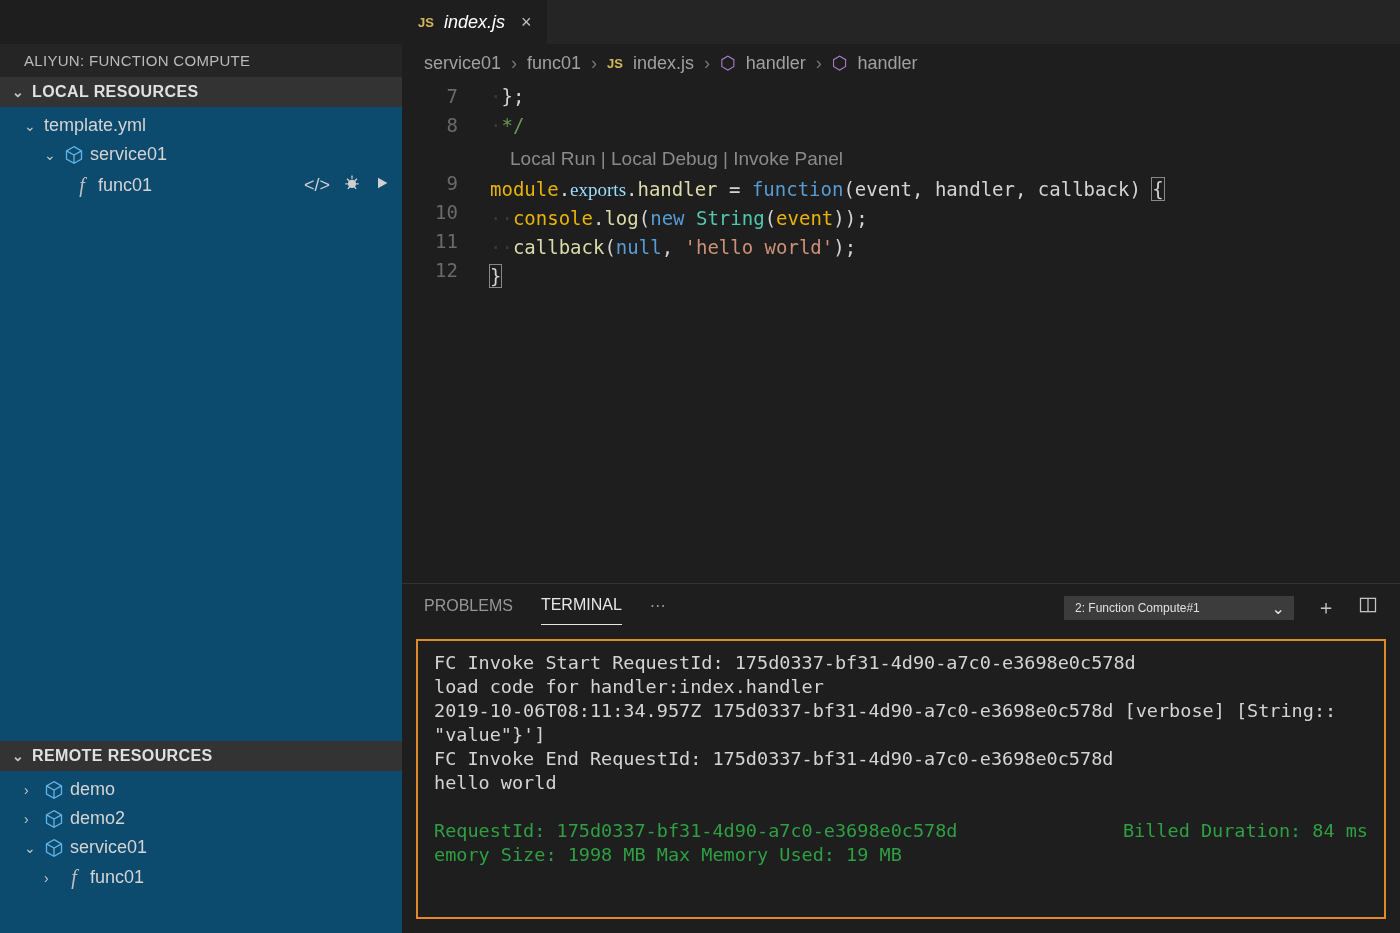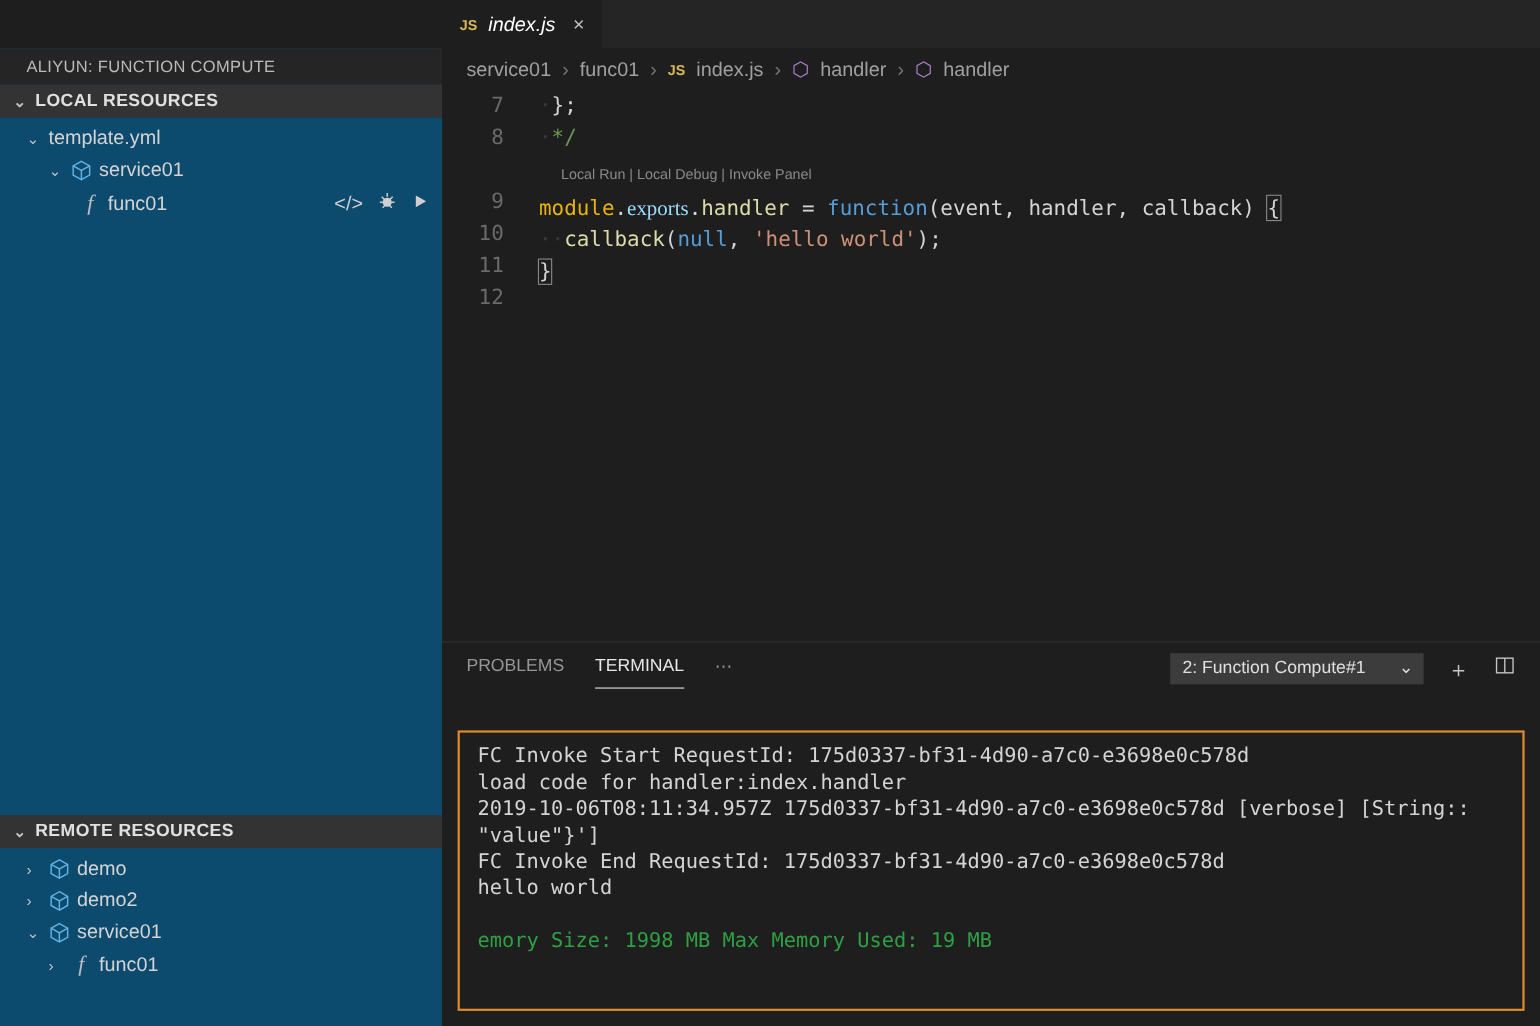--- a/index.html
+++ b/index.html
@@ -140,42 +140,41 @@
   color: #6a6a6a;
   padding-right: 16px;
   font-family: Menlo, Consolas, monospace;
 }
 .code-area {
   margin-left: 88px;
 }
 .codelens {
   color: #8a8a8a;
   font-family: -apple-system, sans-serif;
-  font-size: 13px;
+  font-size: 19px;
   margin: 4px 0 2px 20px;
 }
 .line {}
 .ws { color: #3a3a3a; }
 .kw { color: #569cd6; }
 .fn { color: #dcdcaa; }
 .id { color: #eab308; }
 .prop { color: #9cdcfe; font-family: Liberation Serif, serif; }
 .str { color: #ce9178; }
 .cls { color: #4ec9b0; }
 .op { color: #d4d4d4; }
 .cmt { color: #6a9955; }
 .punct { color: #d4d4d4; }
 .br-hi { outline: 1px solid #888; }
 .panel {
   height: 350px;
   border-top: 1px solid #333;
   display: flex;
   flex-direction: column;
   background: #1e1e1e;
-  gap: 24px;
 }
 .panel-tabs {
   display: flex;
   align-items: center;
   padding: 6px 22px 0 22px;
   gap: 28px;
   font-size: 16px;
   color: #969696;
 }
 .panel-tab { padding: 6px 0 10px 0; cursor: pointer; }
@@ -187,21 +186,21 @@
   margin-left: auto;
   display: flex;
   align-items: center;
   gap: 22px;
 }
 .dropdown {
   background: #3c3c3c;
   border: 1px solid #3c3c3c;
   color: #e0e0e0;
   padding: 4px 28px 4px 10px;
-  font-size: 16px;
+  font-size: 12px;
   position: relative;
   width: 230px;
 }
 .dropdown::after {
   content: "⌄";
   position: absolute;
   right: 8px; top: 2px;
   font-size: 16px;
 }
 .panel-icon { color: #c5c5c5; font-size: 20px; cursor: pointer; }
@@ -346,20 +345,21 @@
       <div class="line">9</div>
       <div class="line">10</div>
       <div class="line">11</div>
       <div class="line">12</div>
     </div>
     <div class="code-area">
       <div class="line"><span class="ws">·</span><span class="punct">};</span></div>
       <div class="line"><span class="ws">·</span><span class="cmt">*/</span></div>
       <div class="codelens">Local Run | Local Debug | Invoke Panel</div>
       <div class="line"><span class="id">module</span><span class="punct">.</span><span class="prop">exports</span><span class="punct">.</span><span class="fn">handler</span><span class="op"> = </span><span class="kw">function</span><span class="punct">(event, handler, callback) </span><span class="punct br-hi">{</span></div>
+      <div class="line"><span class="ws">··</span><span class="id">console</span><span class="punct">.</span><span class="fn">log</span><span class="punct">(</span><span class="kw">new</span><span class="punct"> </span><span class="cls">String</span><span class="punct">(</span><span class="id">event</span><span class="punct">));</span></div>
       <div class="line"><span class="ws">··</span><span class="fn">callback</span><span class="punct">(</span><span class="kw">null</span><span class="punct">, </span><span class="str">'hello world'</span><span class="punct">);</span></div>
       <div class="line"><span class="punct br-hi">}</span></div>
     </div>
   </div>
 
   <div class="panel">
     <div class="panel-tabs">
       <div class="panel-tab">PROBLEMS</div>
       <div class="panel-tab active">TERMINAL</div>
       <div class="panel-tab">⋯</div>
@@ -374,16 +374,20 @@
         </span>
       </div>
     </div>
     <div class="terminal-box">
       <div>FC Invoke Start RequestId: 175d0337-bf31-4d90-a7c0-e3698e0c578d</div>
       <div>load code for handler:index.handler</div>
       <div>2019-10-06T08:11:34.957Z 175d0337-bf31-4d90-a7c0-e3698e0c578d [verbose] [String:: "value"}']</div>
       <div>FC Invoke End RequestId: 175d0337-bf31-4d90-a7c0-e3698e0c578d</div>
       <div>hello world</div>
       <div>&nbsp;</div>
+      <div style="display:flex;justify-content:space-between;">
+        <span class="tgreen">RequestId: 175d0337-bf31-4d90-a7c0-e3698e0c578d</span>
+        <span class="tgreen">Billed Duration: 84 ms</span>
+      </div>
       <div class="tgreen">emory Size: 1998 MB    Max Memory Used: 19 MB</div>
     </div>
   </div>
 </div>
 
 </body></html>

